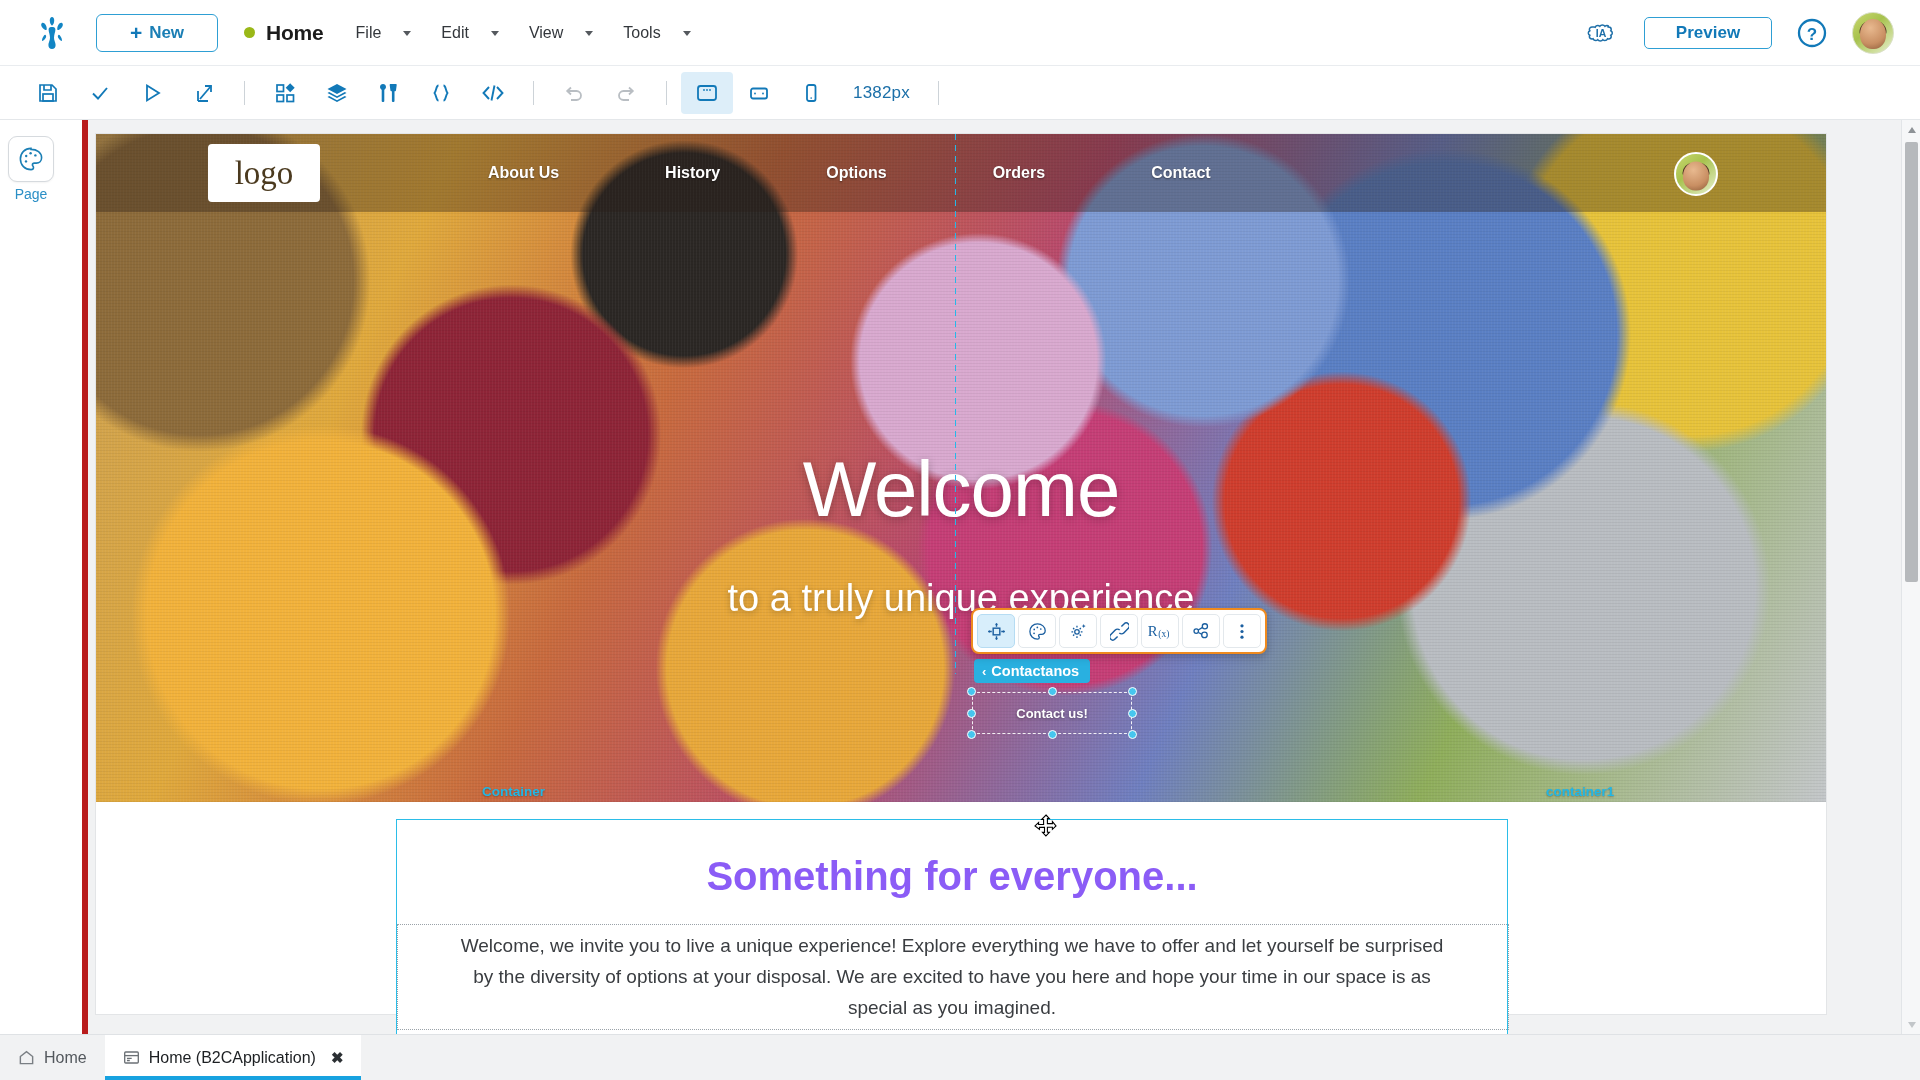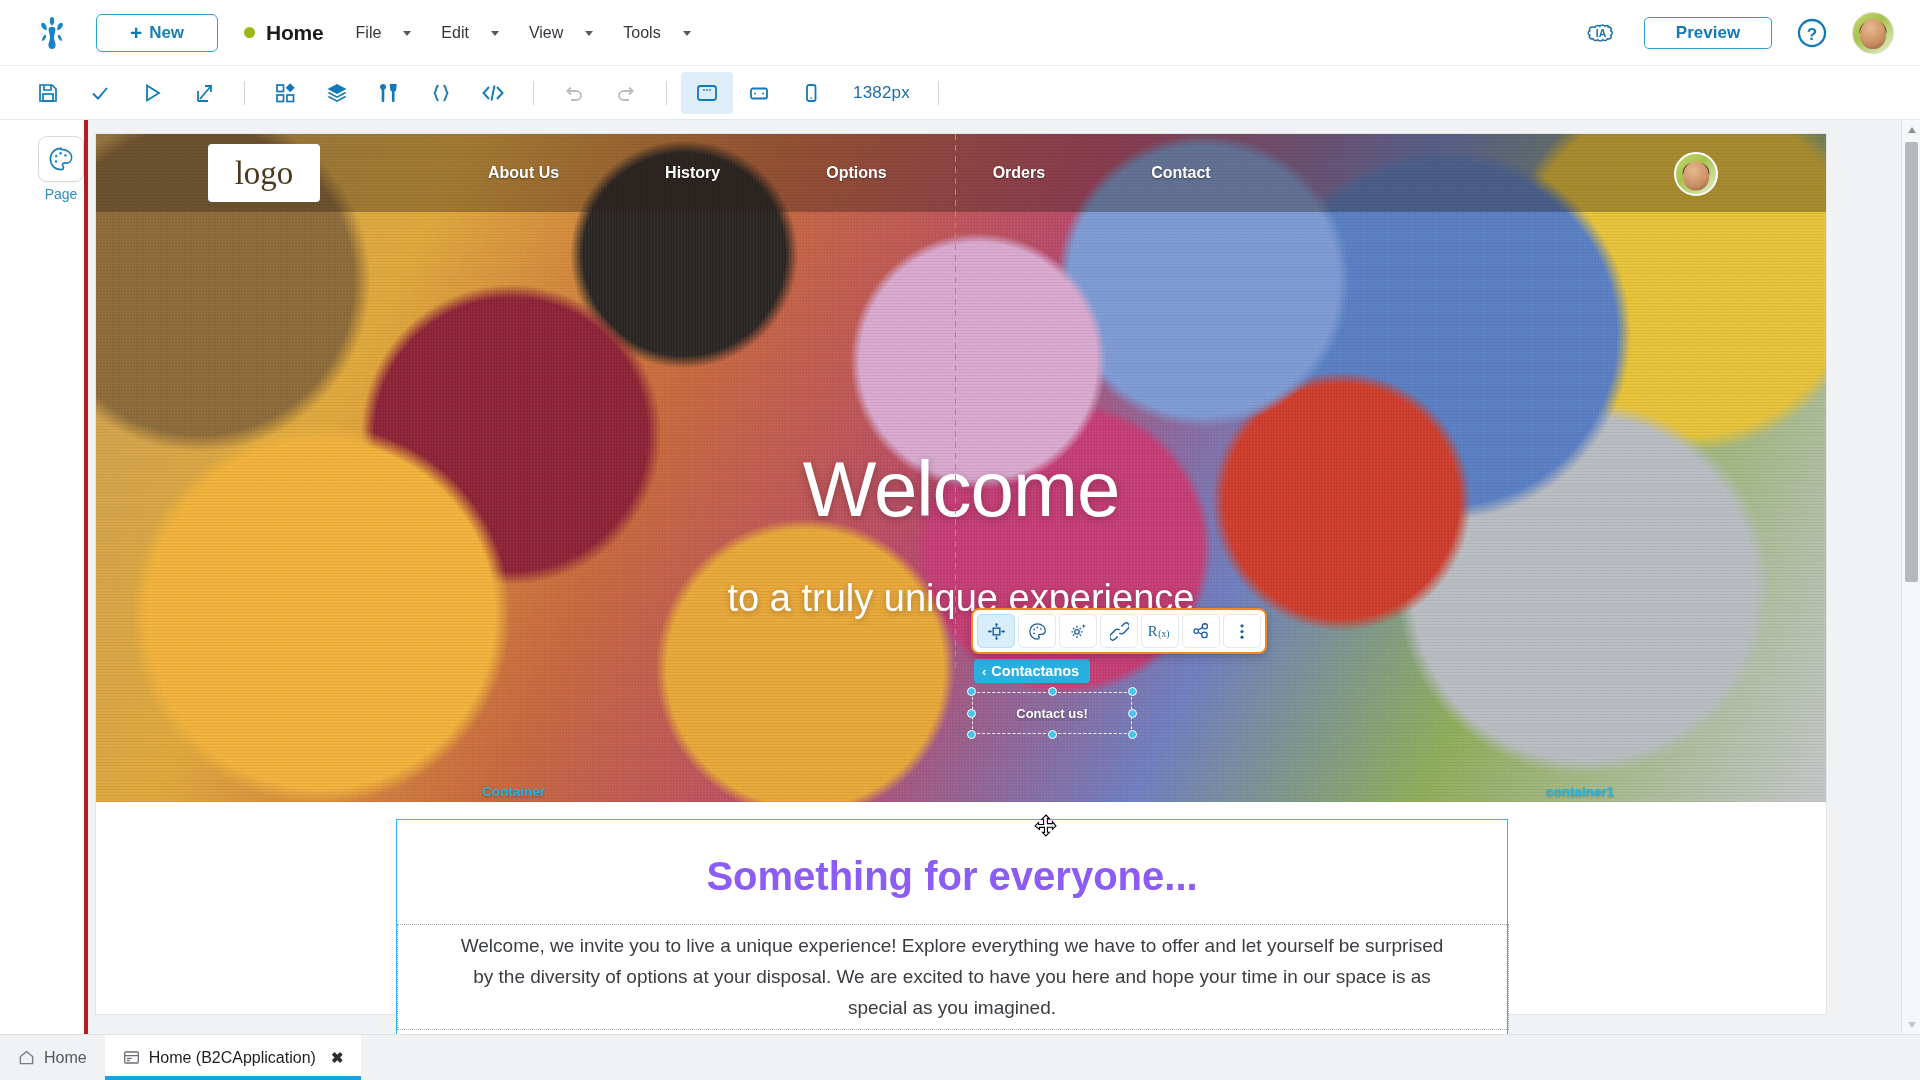--- a/index.html
+++ b/index.html
@@ -72,22 +72,22 @@
     cursor: pointer; border-radius: 4px;
   }
   .tbtn:first-child { margin-left: 22px; }
   .tbtn.active { background: #ddeef9; }
   .tsep { width: 1px; height: 24px; background: #cdd3d8; margin: 0 14px; }
   .pxlabel { font-size: 17px; color: #1b6fa8; margin-left: 16px; margin-right:14px; letter-spacing: 0.2px;}
 
   
   .leftrail {
     position: absolute; top: 120px; left: 0; width: 88px; bottom: 46px;
-    background: #fff; border-right: 4px solid #b91c1c;
-    padding-top: 16px; display: flex; flex-direction: column; align-items: flex-end;
+    background: #fff; border-right: 6px solid #b91c1c;
+    padding-top: 16px; display: flex; flex-direction: column; align-items: flex-start; padding-left: 8px;
   }
   .rail-item { display:flex; flex-direction:column; align-items:center; gap: 4px; cursor:pointer; }
   .rail-box {
     width: 46px; height: 46px; border: 1.3px solid #d6dade; border-radius: 9px;
     background:#fff; display:flex; align-items:center; justify-content:center;
     box-shadow: 0 1px 2px rgba(0,0,0,.05);
   }
   .rail-label { font-size: 14px; color: #2b8fc6; }
 
   

